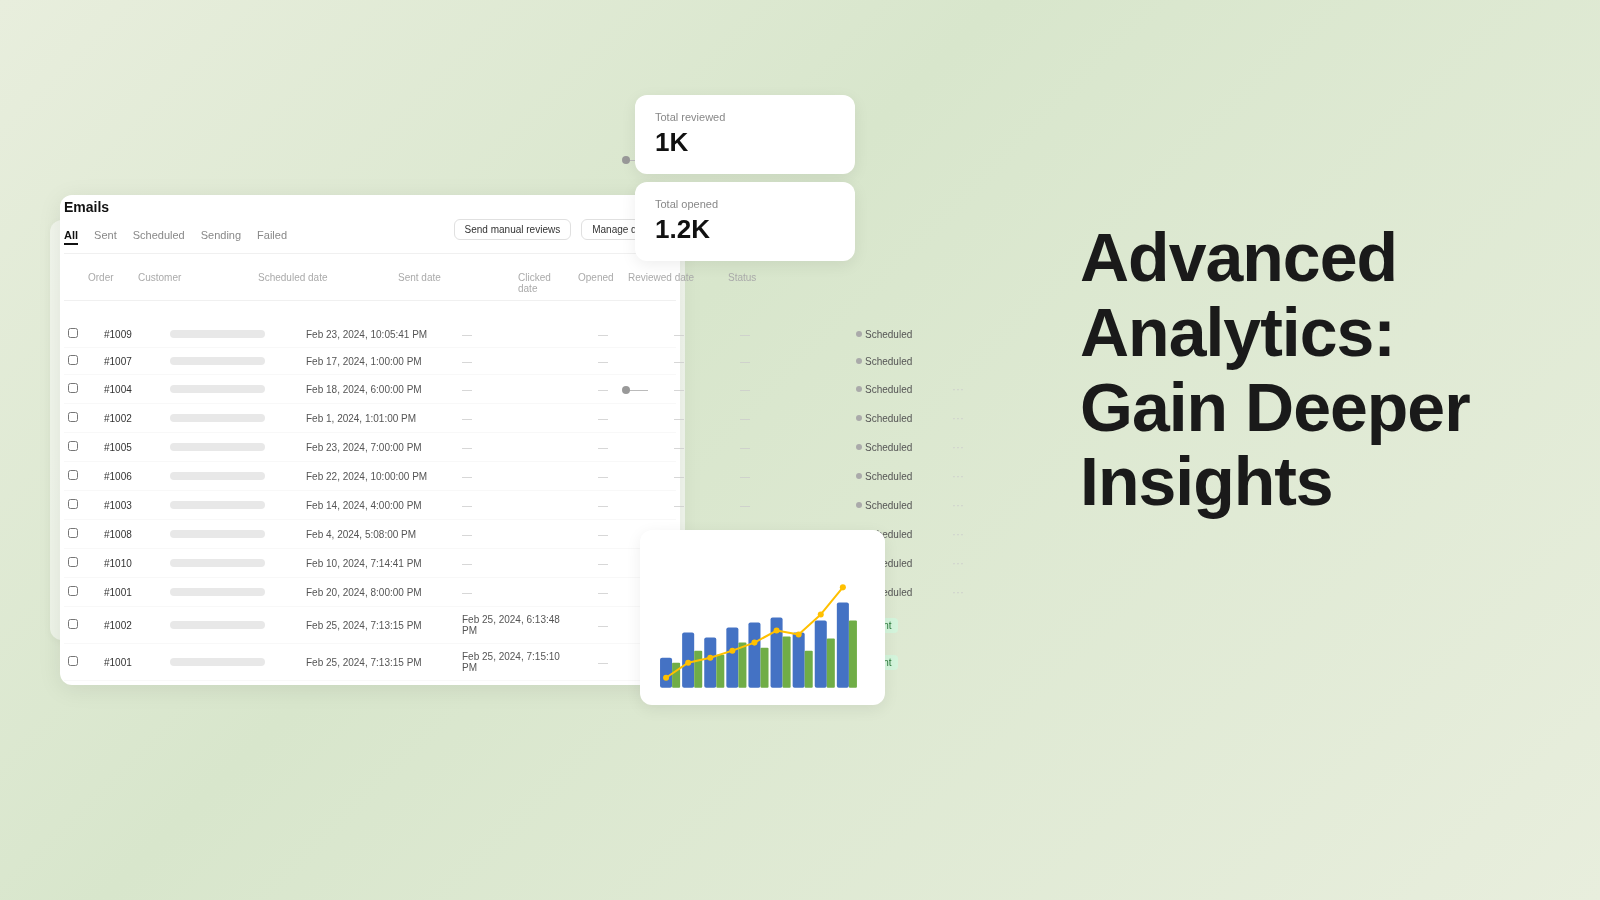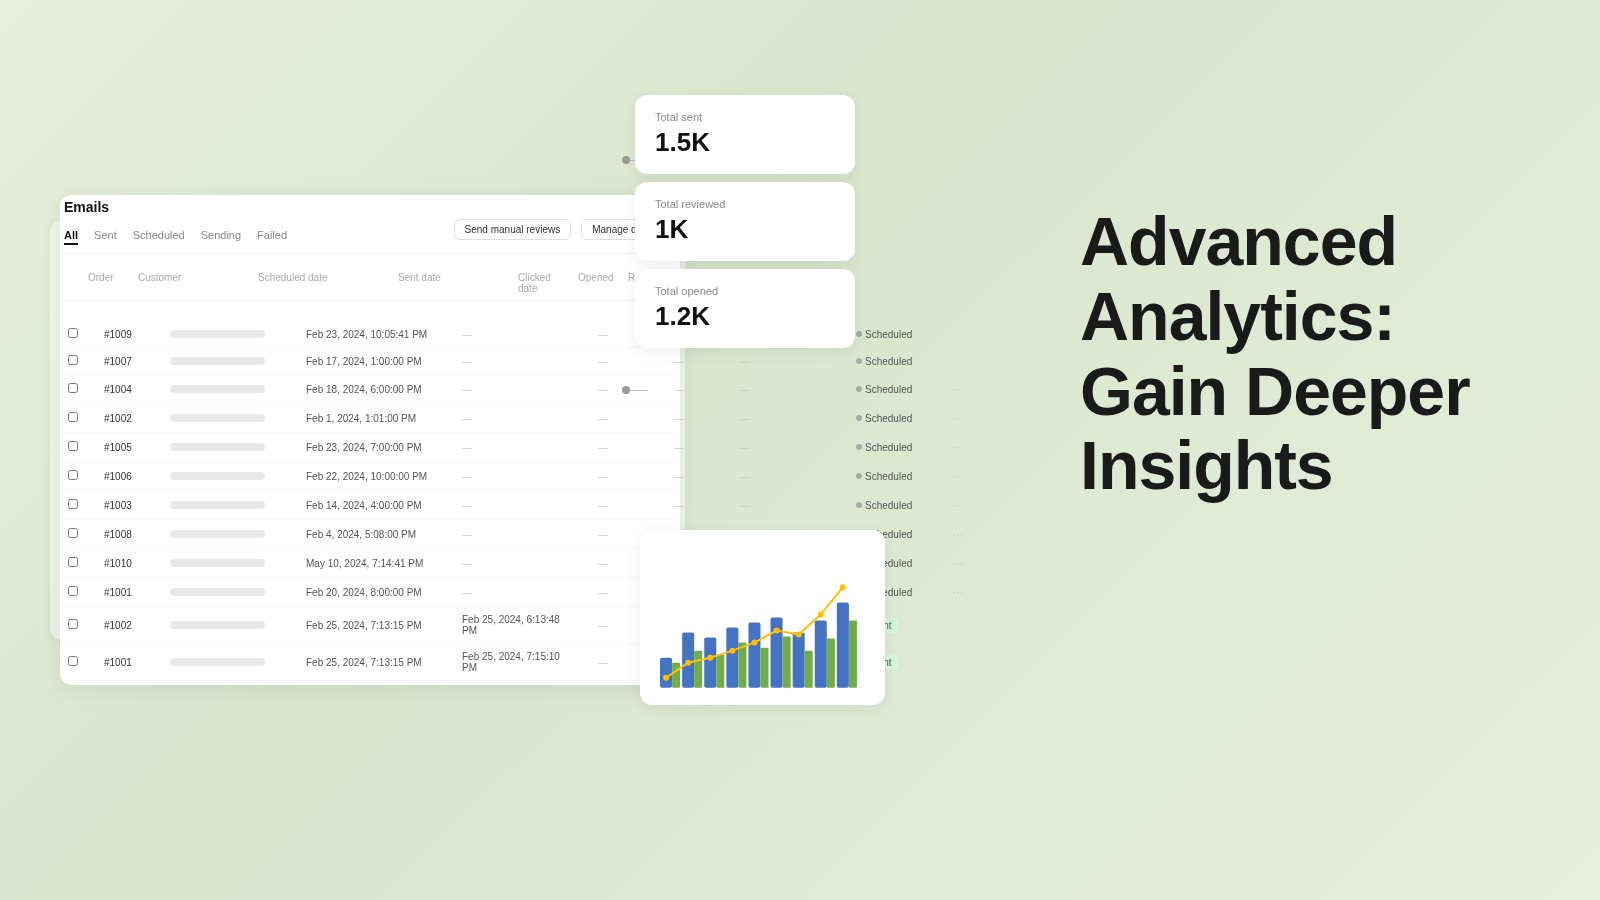--- a/index.html
+++ b/index.html
@@ -195,21 +195,21 @@
       width: 8px;
       height: 8px;
       border-radius: 50%;
       background: #999;
     }
 
     
     .hero-text {
       position: absolute;
       right: 80px;
-      top: 204px;
+      top: 220px;
       width: 440px;
     }
 
     .hero-text h1 {
       font-size: 68px;
       font-weight: 900;
       color: #1a1a1a;
       line-height: 1.1;
       letter-spacing: -1px;
     }
@@ -407,21 +407,21 @@
         <span class="status-badge"><span class="status-dot"></span> Scheduled</span>
       </div>
       <div class="td more-btn">···</div>
     </div>
       <div class="table-row">
       <div class="td"><input type="checkbox" style="width: 10px; height: 10px;"></div>
       <div class="td td-order">#1010</div>
       <div class="td">
           <div class="customer-bar"></div>
         </div>
-      <div class="td">May 10, 2024, 7:14:41 PM</div>
+      <div class="td">Feb 10, 2024, 7:14:41 PM</div>
       <div class="td"><span class="dash">—</span></div>
       <div class="td"><span class="dash">—</span></div>
       <div class="td"><span class="dash">—</span></div>
       <div class="td"><span class="dash">—</span></div>
       <div class="td">
         <span class="status-badge"><span class="status-dot"></span> Scheduled</span>
       </div>
       <div class="td more-btn">···</div>
     </div>
       <div class="table-row">
@@ -475,24 +475,20 @@
     </div>
 </div>
 
 <div class="h-connector" style="left:628px; top:160px; width:20px;"></div>
 <div class="connector-dot" style="left:622px; top:156px;"></div>
 
 <div class="h-connector" style="left:628px; top:390px; width:20px;"></div>
 <div class="connector-dot" style="left:622px; top:386px;"></div>
 
 <div class="metrics-cards">
-  <div class="metric-card">
-    <div class="metric-label">Total sent</div>
-    <div class="metric-value">1.5K</div>
-  </div>
   <div class="metric-card">
     <div class="metric-label">Total reviewed</div>
     <div class="metric-value">1K</div>
   </div>
   <div class="metric-card">
     <div class="metric-label">Total opened</div>
     <div class="metric-value">1.2K</div>
   </div>
 </div>
 

